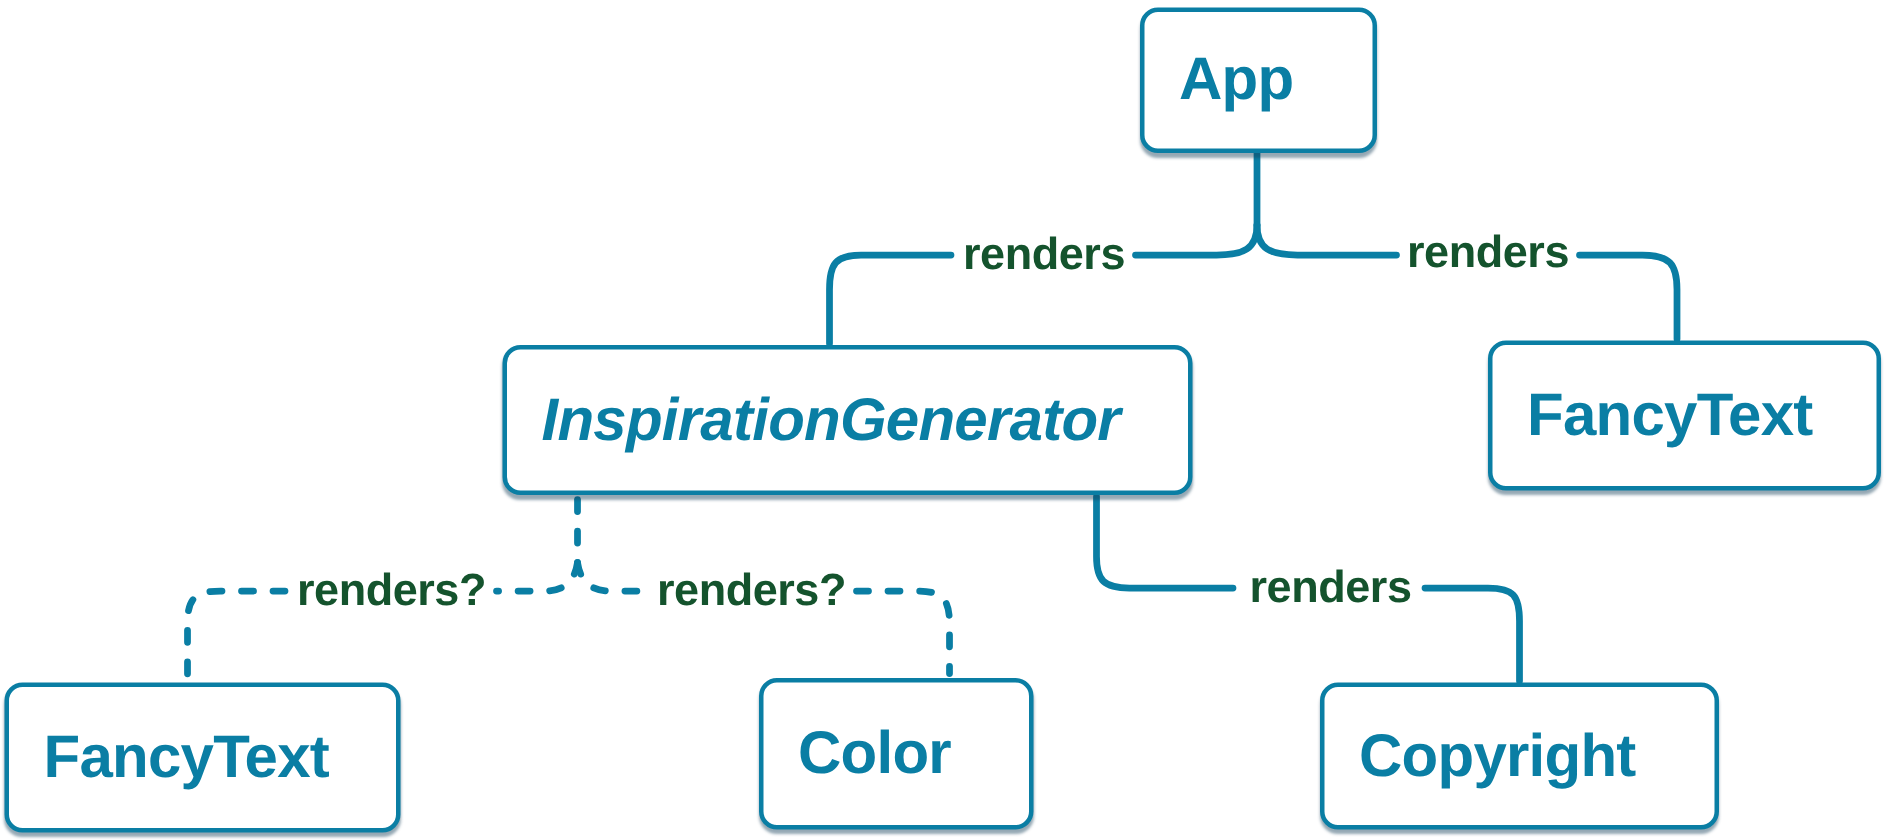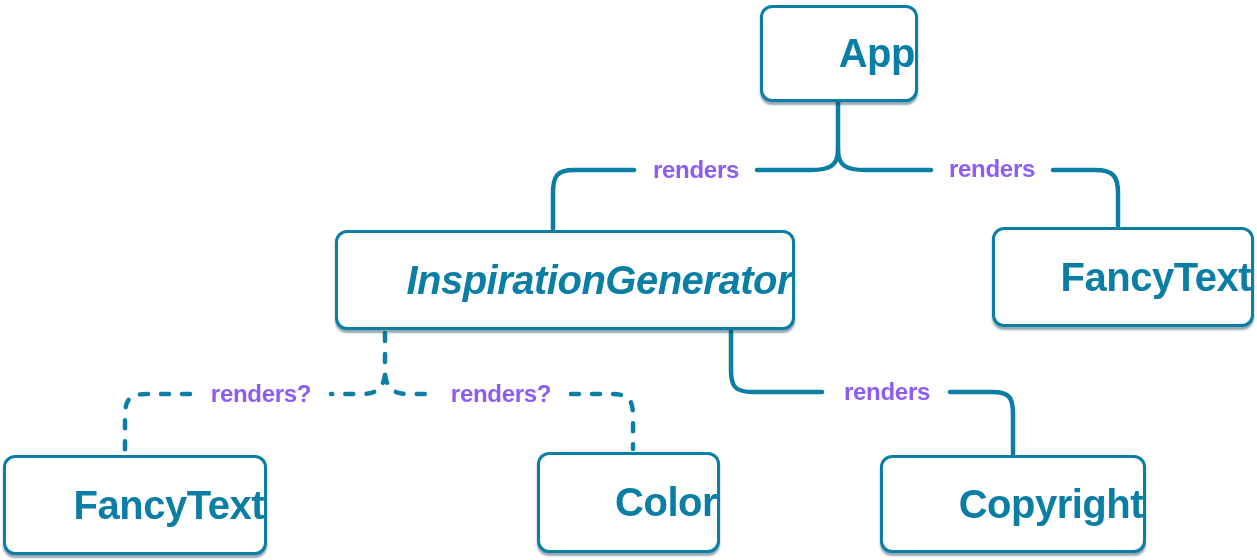--- a/index.html
+++ b/index.html
@@ -31,39 +31,40 @@
   }
   .node {
     position: absolute;
     box-sizing: border-box;
     background: #ffffff;
     border: 3px solid #0a7ea4;
     border-radius: 12px;
     box-shadow: 0 3px 2px rgba(20, 62, 88, 0.45);
     display: flex;
     align-items: center;
-    justify-content: flex-end;
+    justify-content: flex-start;
     color: #0a7ea4;
     font-size: 40px;
     font-weight: 700;
     letter-spacing: -0.5px;
     white-space: nowrap;
+    padding-left: 23px;
   }
   .node--app        { left: 760px; top: 5px;   width: 158px; height: 97px; }
   .node--inspiration{ left: 335px; top: 230px; width: 460px; height: 100px; font-style: italic; }
   .node--fancy-top  { left: 992px; top: 227px; width: 262px; height: 100px; }
   .node--fancy-bot  { left: 3px;   top: 455px; width: 264px; height: 100px; }
-  .node--color      { left: 537px; top: 452px; width: 183px; height: 101px; }
+  .node--color      { left: 506px; top: 452px; width: 183px; height: 101px; }
   .node--copyright  { left: 880px; top: 455px; width: 266px; height: 98px; }
 
   .edge-label {
     position: absolute;
     transform: translate(-50%, -50%);
-    color: #8b5cf6;
-    font-size: 24px;
+    color: #14532d;
+    font-size: 30px;
     font-weight: 700;
     letter-spacing: -0.3px;
     white-space: nowrap;
   }
   .edge-label--app-left   { left: 696px;  top: 170px; }
   .edge-label--app-right  { left: 992px;  top: 169px; }
   .edge-label--copyright  { left: 887px;  top: 392px; }
   .edge-label--q-left     { left: 261px;  top: 394px; }
   .edge-label--q-right    { left: 501px;  top: 394px; }
 </style>

